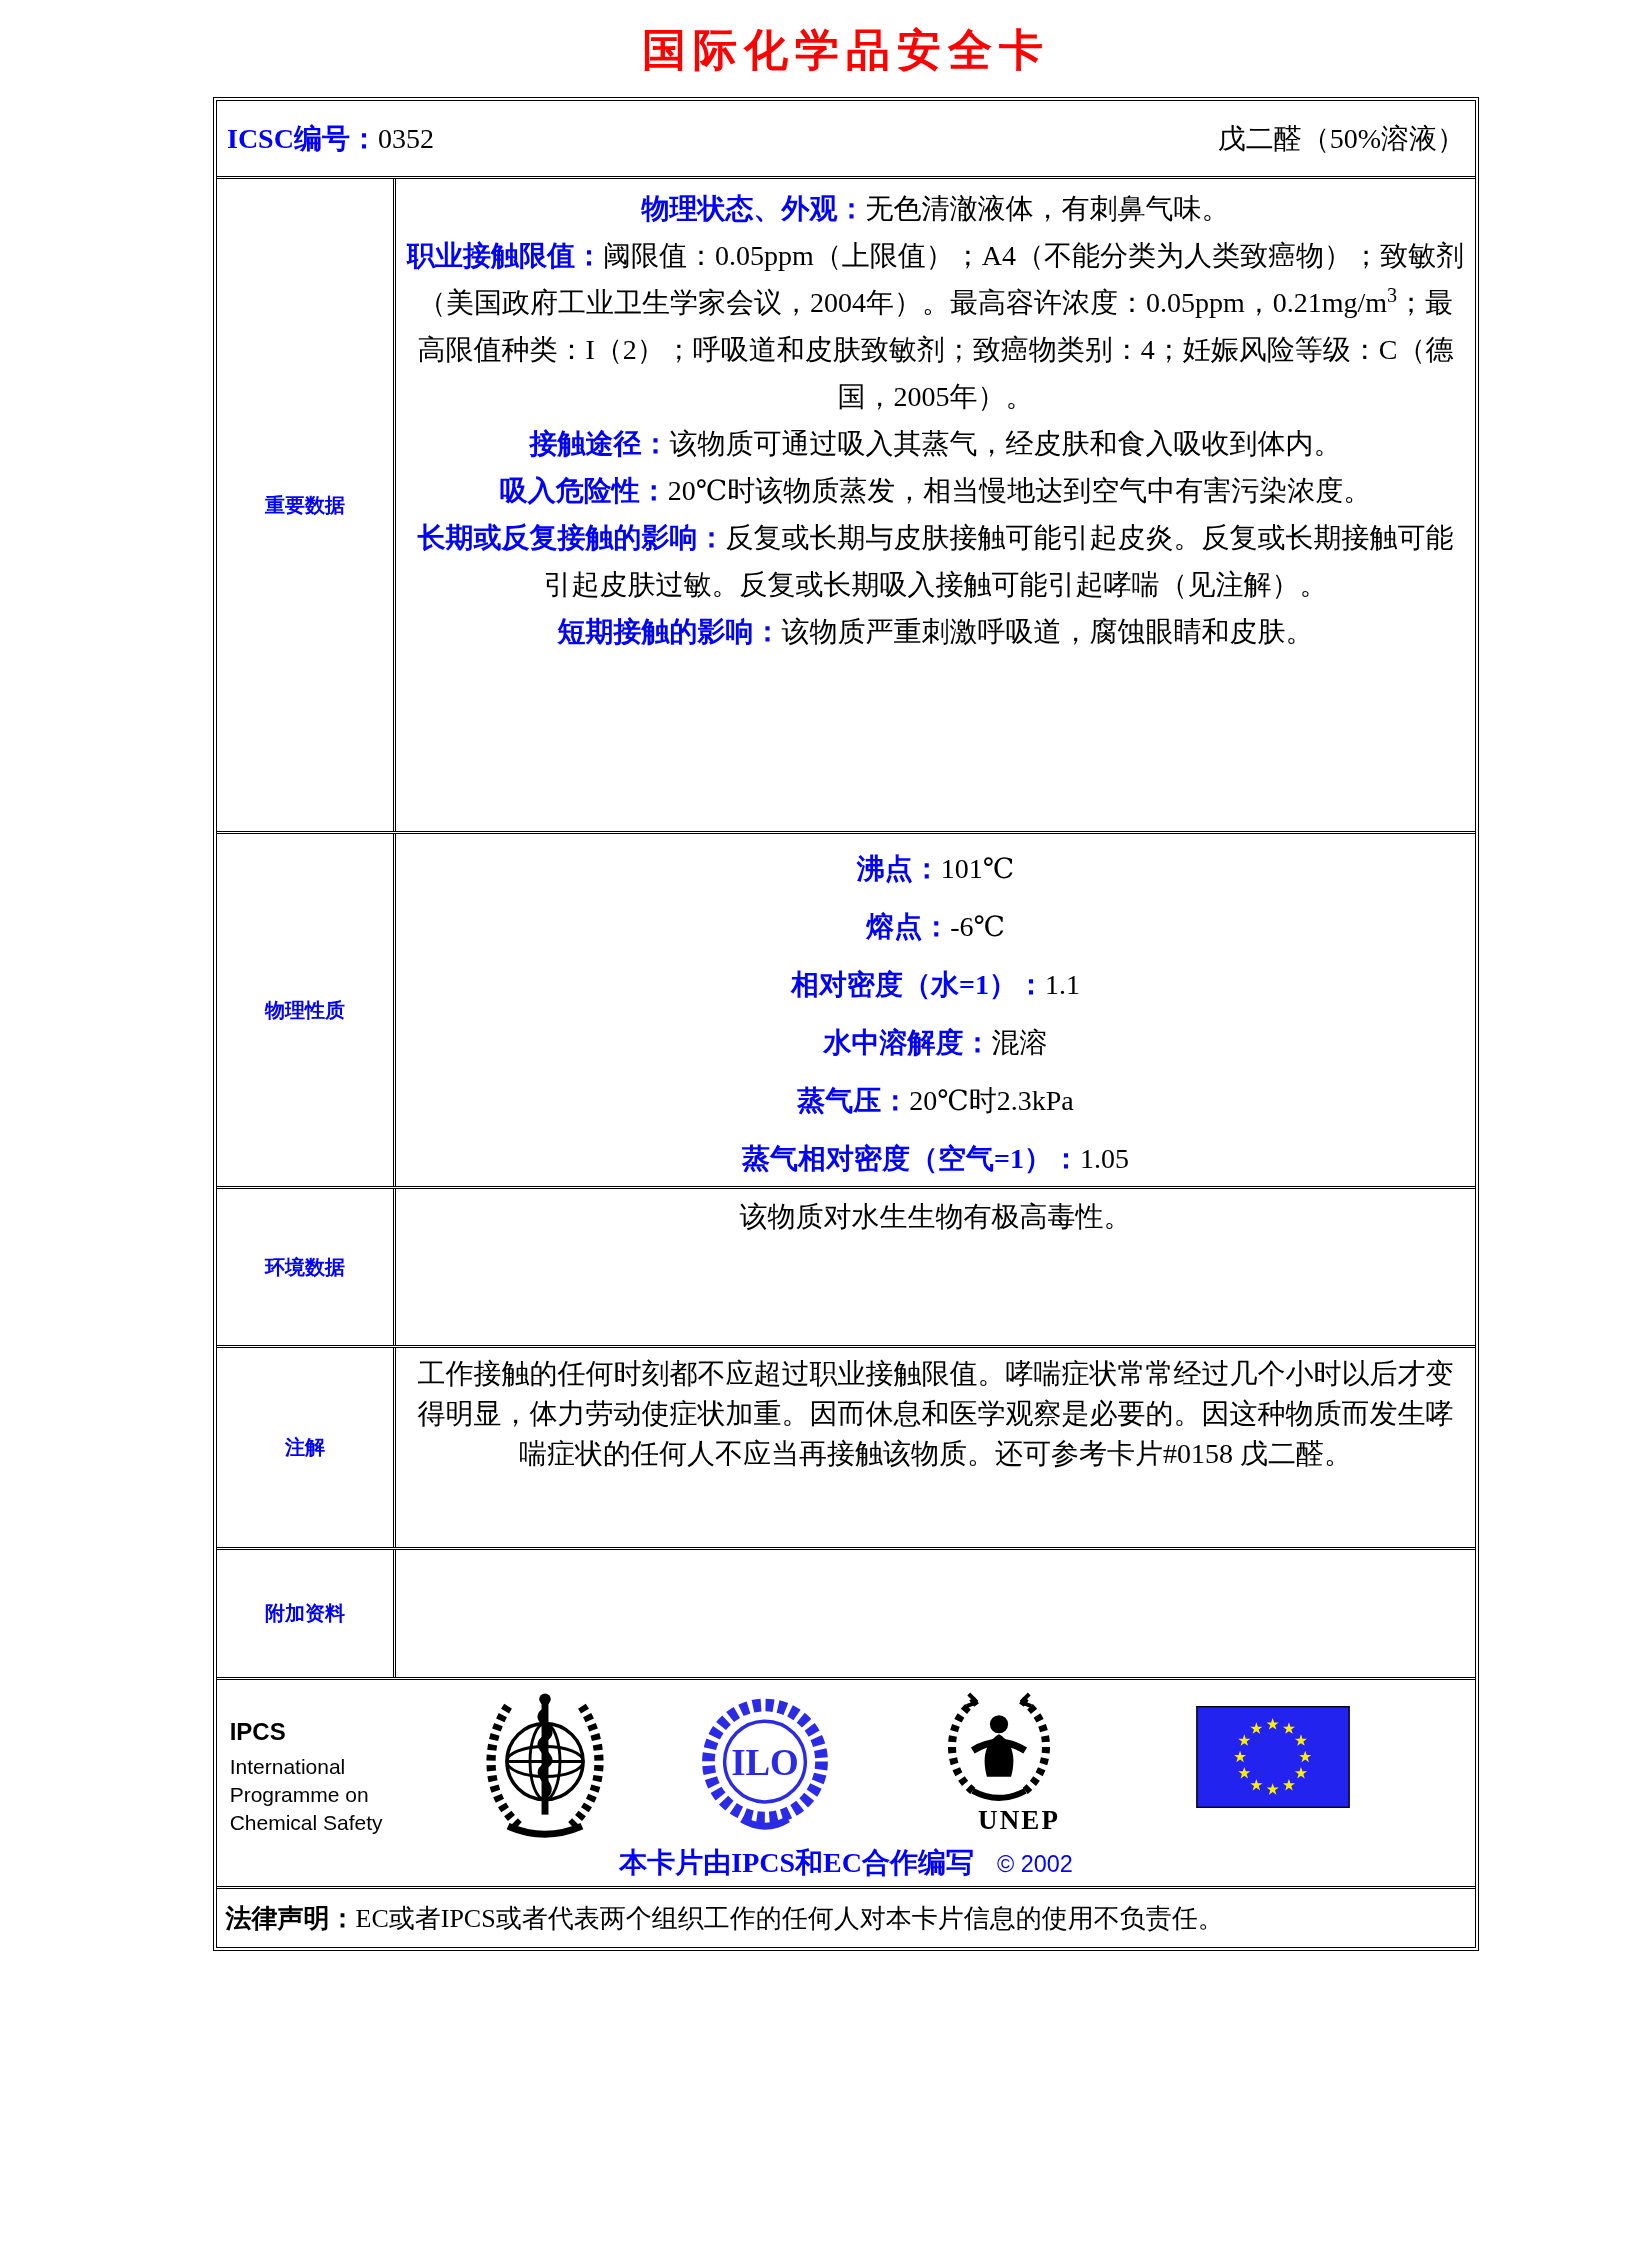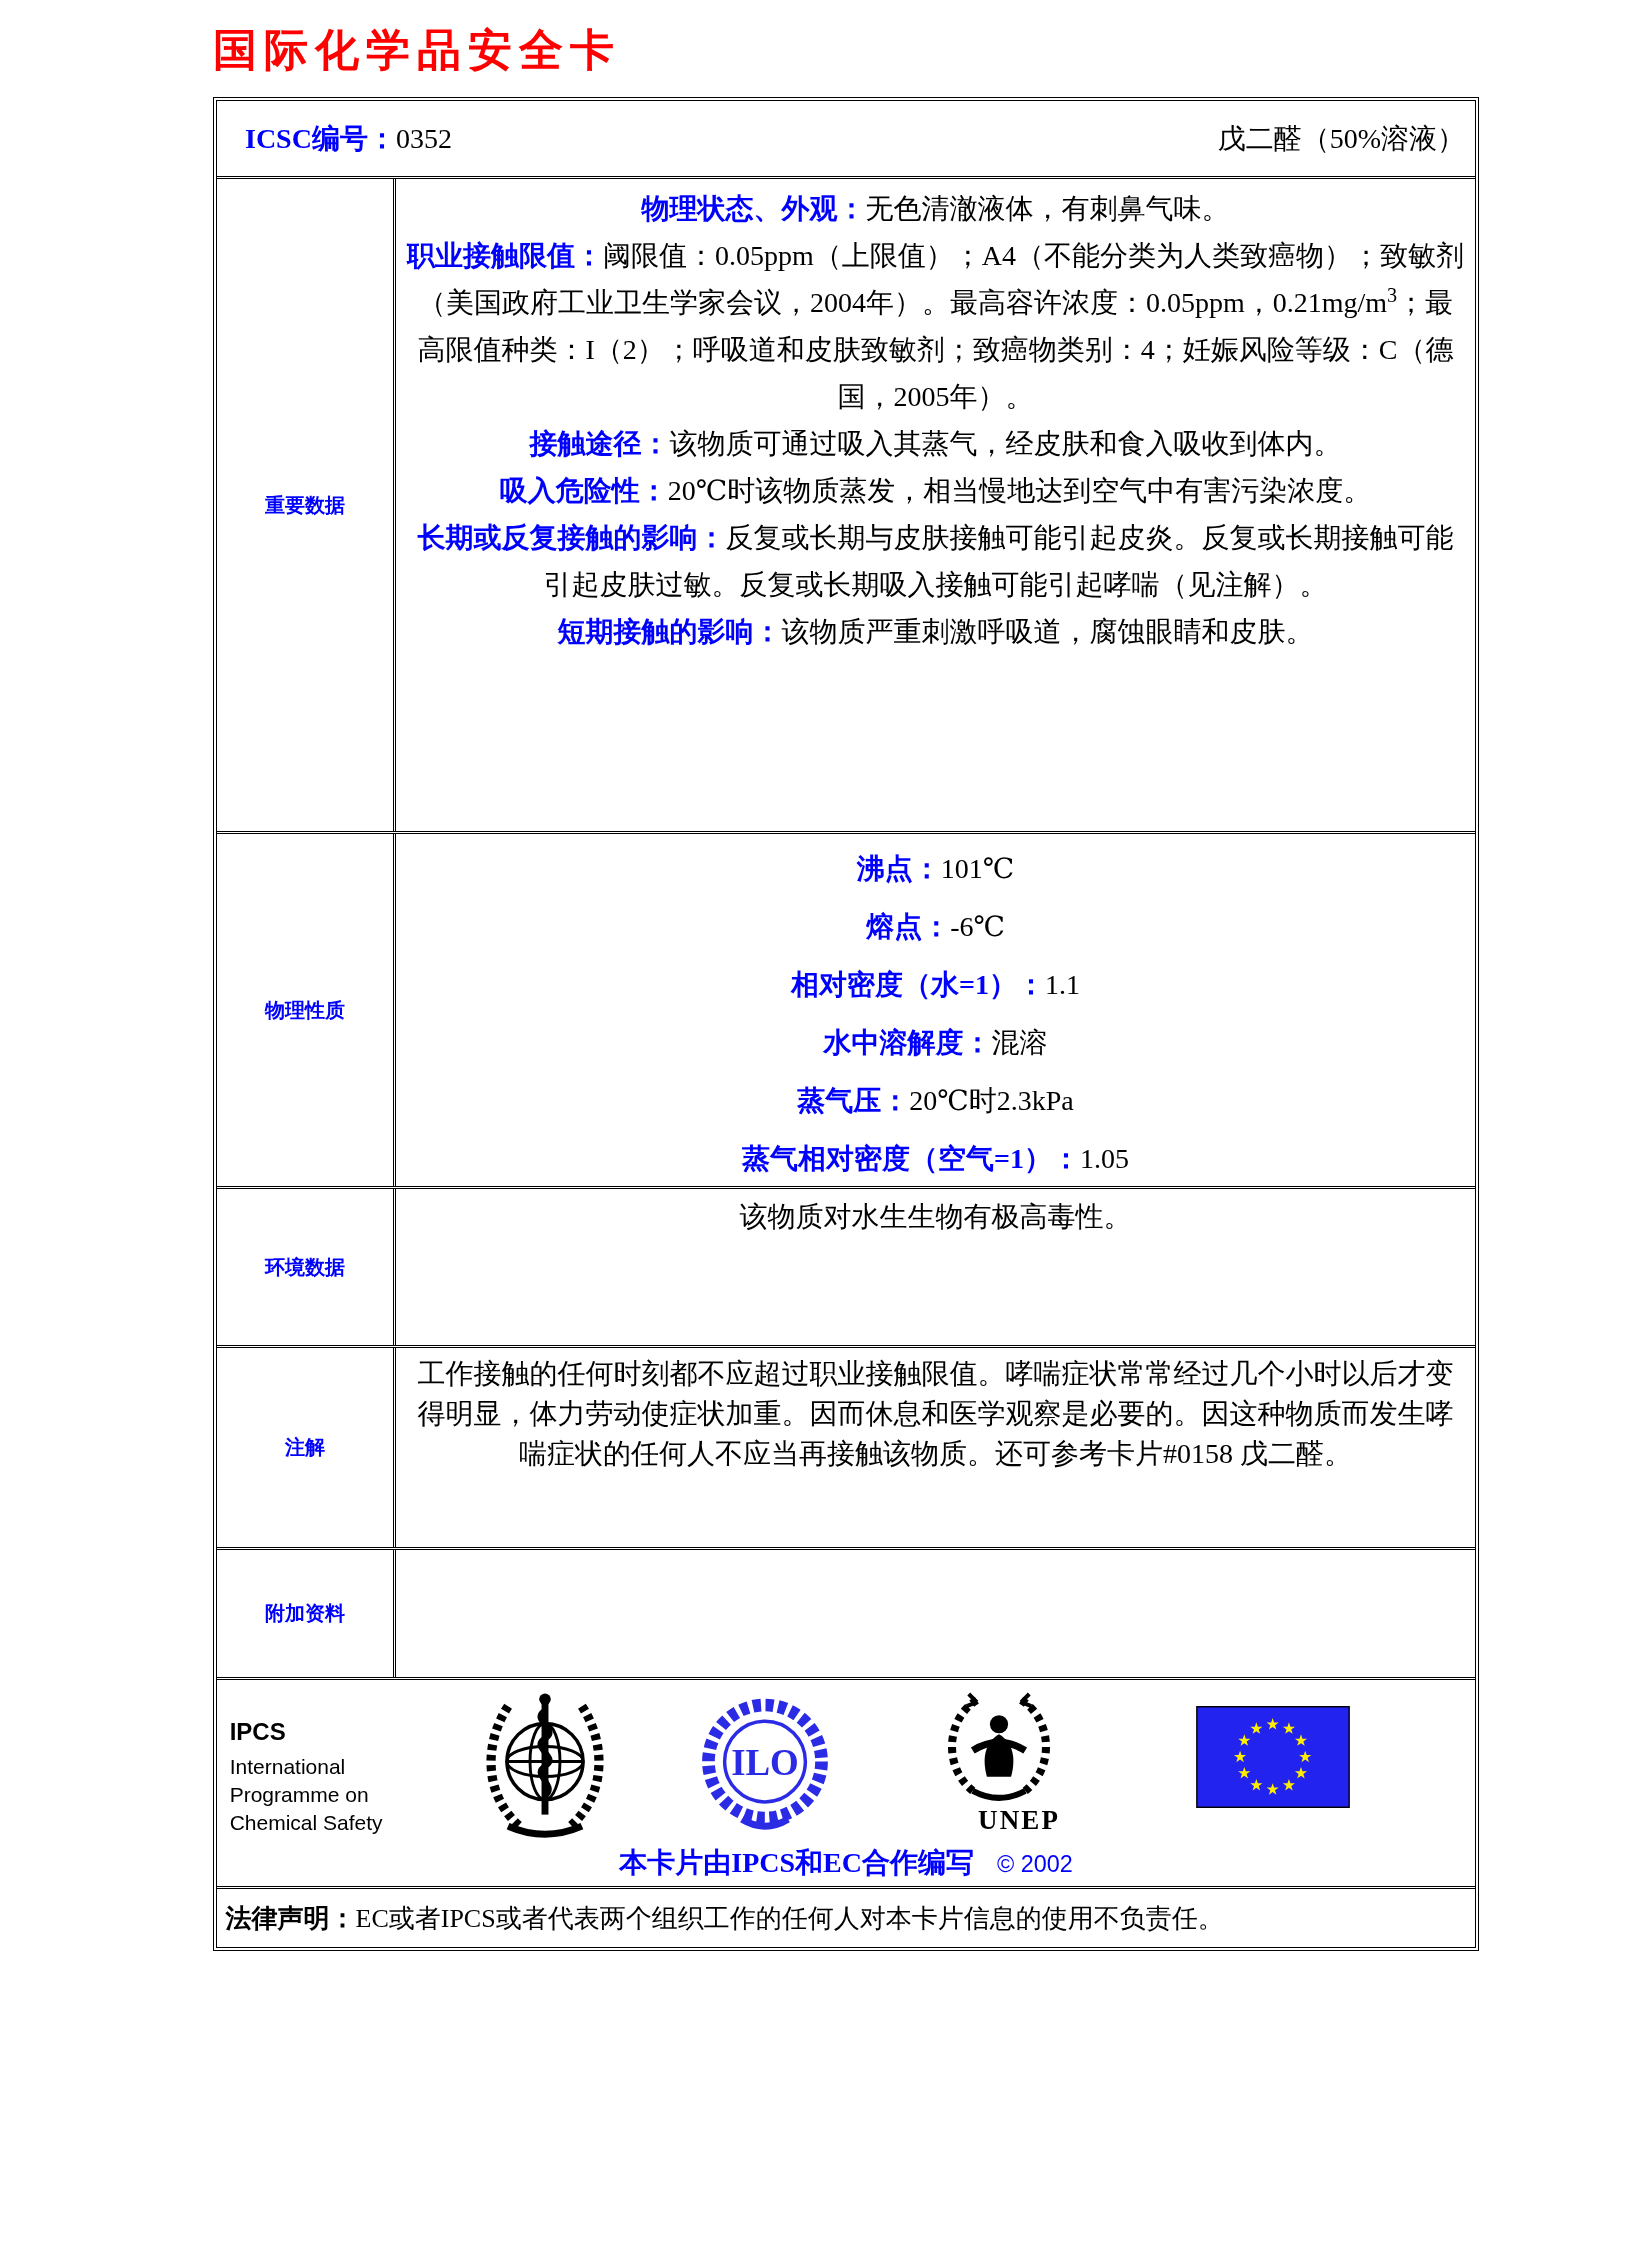--- a/index.html
+++ b/index.html
@@ -10,29 +10,29 @@
     --ilo-blue:#2B2BE6;
   }
   *{box-sizing:border-box;}
   html,body{margin:0;padding:0;}
   body{
     width:1649px;height:2261px;background:#ffffff;color:#000;
     font-family:"Liberation Serif","DejaVu Serif",serif;
     position:relative;overflow:hidden;
   }
   .title{
-    margin:21px 0 17px 213px;width:1266px;
+    margin:21px 0 17px 213px;width:1266px;text-align:center;
     font-size:44px;font-weight:bold;color:var(--red);letter-spacing:7px;
   }
   .card{margin-left:213px;width:1266px;border:4.3px double #000;}
   .header-row{
     height:75px;display:flex;justify-content:space-between;align-items:center;
     padding:0 10px;font-size:28px;
   }
-  .hdr-label{color:var(--blue);font-weight:bold;margin-left:18px;}
+  .hdr-label{color:var(--blue);font-weight:bold;}
   .sec-row{display:flex;border-top:3.5px double #000;}
   .label-cell{
     width:179px;flex:0 0 179px;display:flex;align-items:center;justify-content:center;
     color:var(--blue);font-weight:bold;font-size:20px;text-align:center;
     border-right:3.5px double #000;padding:2.8px;
   }
   .content-cell{flex:1;padding:5.7px 10px;font-size:28px;}
   .item{margin:0;text-align:center;}
   .term{color:var(--blue);font-weight:bold;}
   sup{font-size:72%;line-height:0;}

